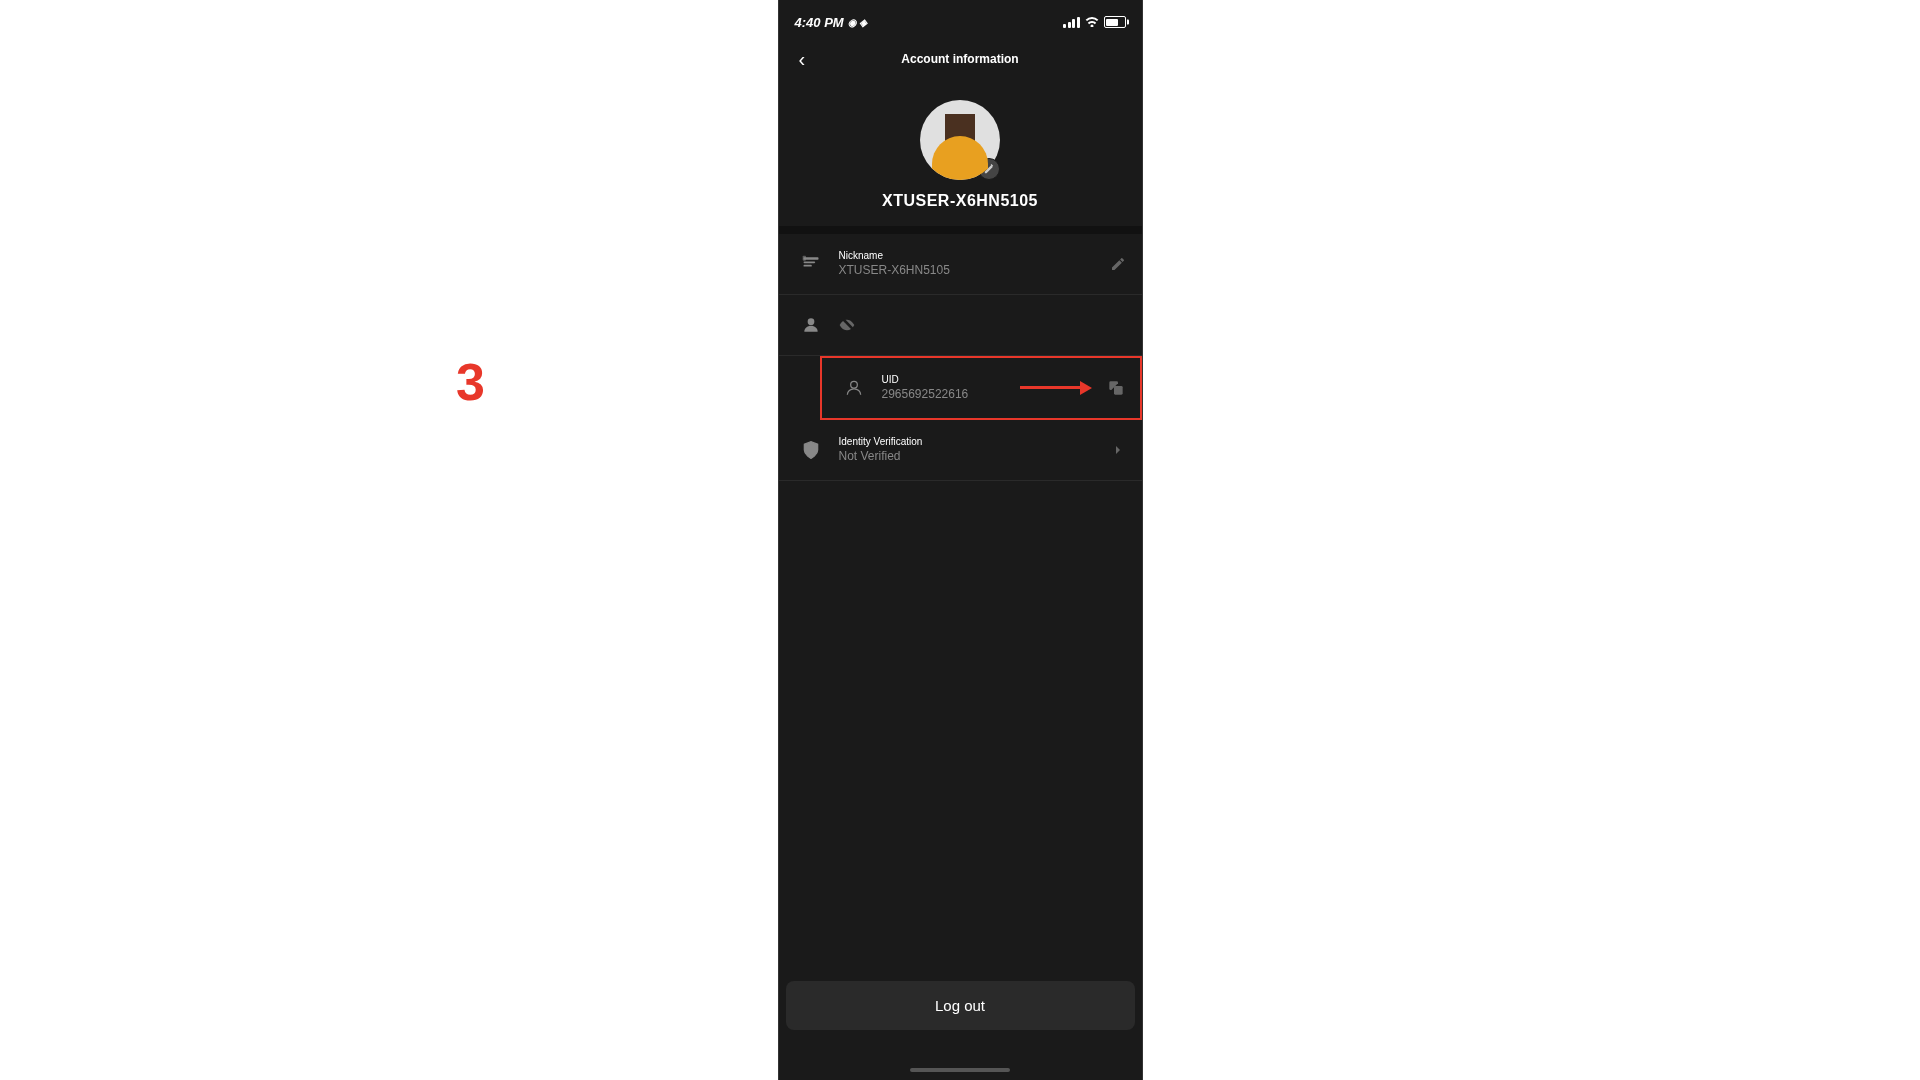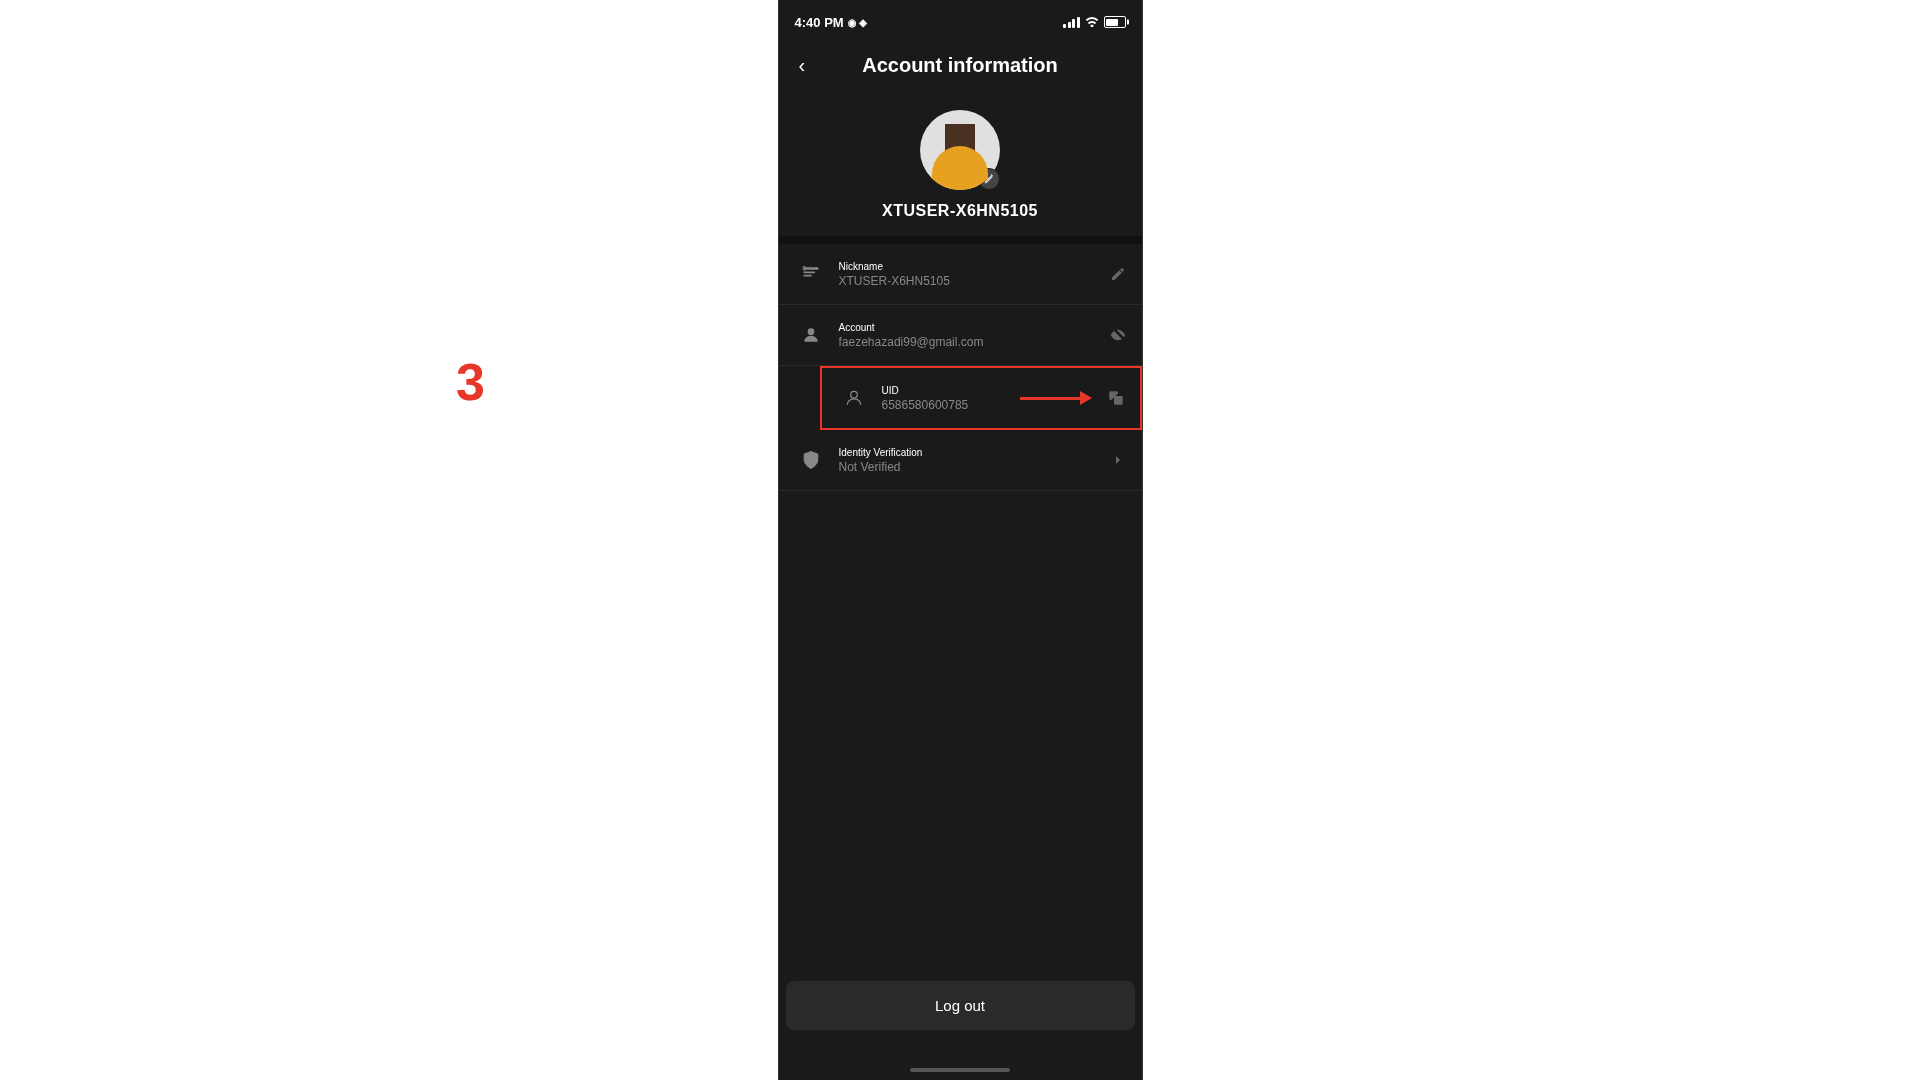--- a/index.html
+++ b/index.html
@@ -47,20 +47,21 @@
     }
 
     
     .status-bar {
       height: 44px;
       background: #1a1a1a;
       display: flex;
       align-items: center;
       justify-content: space-between;
       padding: 0 16px;
+      font-style: italic;
     }
     .status-time {
       color: #fff;
       font-size: 13px;
       font-weight: 600;
       display: flex;
       align-items: center;
       gap: 4px;
     }
     .status-right {
@@ -123,21 +124,21 @@
     .back-btn {
       position: absolute;
       left: 16px;
       color: #fff;
       font-size: 20px;
       cursor: pointer;
       padding: 4px;
     }
     .header-title {
       color: #fff;
-      font-size: 20px;
+      font-size: 12px;
       font-weight: 600;
       text-align: center;
       line-height: 1.3;
     }
 
     
     .avatar-section {
       background: #1a1a1a;
       display: flex;
       flex-direction: column;
@@ -391,41 +392,37 @@
         </div>
       </div>
 
       <div class="list-item">
         <div class="list-item-icon">
           <svg viewBox="0 0 24 24" fill="#888" width="20" height="20">
             <circle cx="12" cy="8" r="4"></circle>
             <path d="M4 20c0-4 3.6-7 8-7s8 3 8 7"></path>
           </svg>
         </div>
-        <div class="list-item-content">
-          <div class="list-item-label">Account</div>
-          <div class="list-item-value">faezehazadi99@gmail.com</div>
-        </div>
         <div class="list-item-action">
           <svg viewBox="0 0 24 24" width="16" height="16" fill="#666">
             <path d="M17.94 17.94A10.07 10.07 0 0 1 12 20c-7 0-11-8-11-8a18.45 18.45 0 0 1 5.06-5.94M9.9 4.24A9.12 9.12 0 0 1 12 4c7 0 11 8 11 8a18.5 18.5 0 0 1-2.16 3.19m-6.72-1.07a3 3 0 1 1-4.24-4.24M1 1l22 22"></path>
           </svg>
         </div>
       </div>
 
       <div class="list-item uid-item" style="position:relative;">
         <div class="list-item-icon">
           <svg viewBox="0 0 24 24" fill="#888" width="20" height="20">
             <circle cx="12" cy="8" r="4" fill="none" stroke="#888" stroke-width="1.5"></circle>
             <path d="M4 20c0-4 3.6-7 8-7s8 3 8 7" fill="none" stroke="#888" stroke-width="1.5"></path>
           </svg>
         </div>
         <div class="list-item-content">
           <div class="list-item-label">UID</div>
-          <div class="list-item-value">6586580600785</div>
+          <div class="list-item-value">2965692522616</div>
         </div>
 
         <div class="arrow-overlay">
           <div class="arrow-line"></div>
           <div class="arrow-head"></div>
         </div>
         <div class="list-item-action" style="margin-left: 80px;">
           <svg viewBox="0 0 24 24" width="16" height="16" fill="#666">
             <rect x="9" y="9" width="13" height="13" rx="2" ry="2"></rect>
             <path d="M5 15H4a2 2 0 0 1-2-2V4a2 2 0 0 1 2-2h9a2 2 0 0 1 2 2v1"></path>

